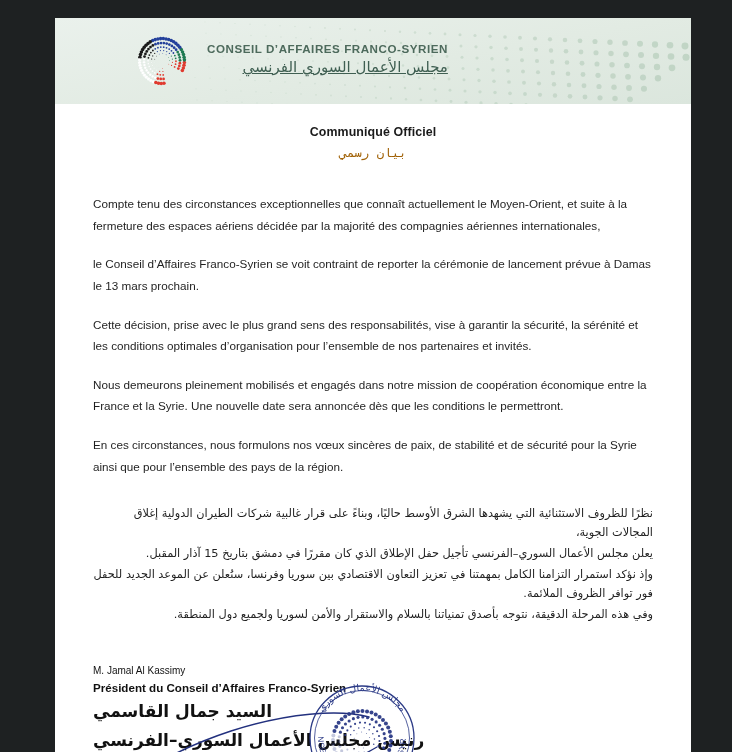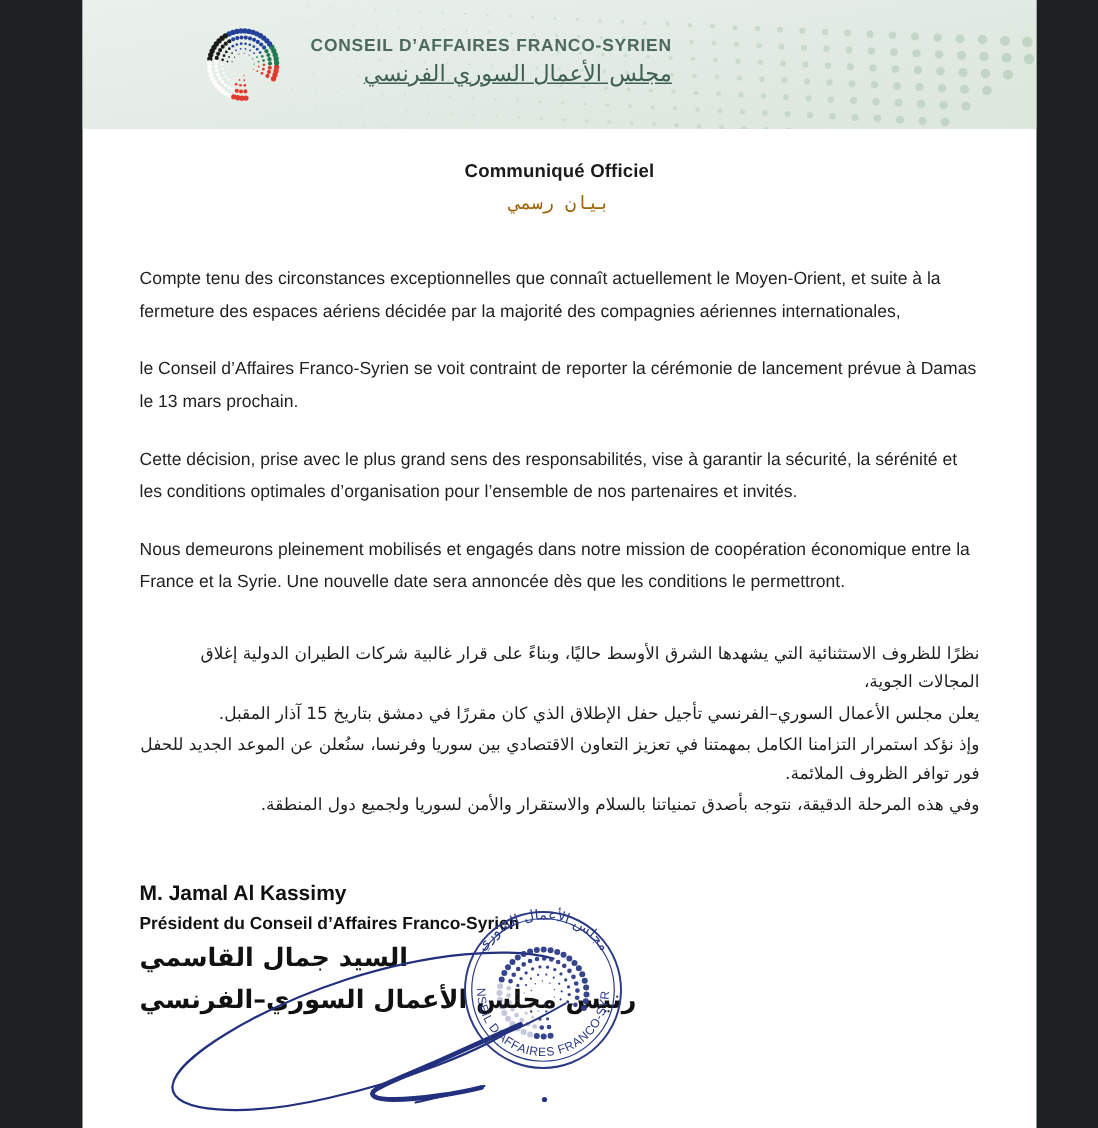--- a/index.html
+++ b/index.html
@@ -9,20 +9,21 @@
     overflow: hidden;
     background: #1e2122;
     font-family: "Liberation Sans", sans-serif;
   }
 
   #viewport {
     position: relative;
     width: 732px;
     height: 555px;
     background: #1e2122;
+    margin-top: 18px;
   }
 
   
   #page {
     position: absolute;
     left: 55px;
     top: 0;
     width: 636px;
     height: 752px;
     background: #ffffff;
@@ -118,22 +119,22 @@
     margin: 0 0 2px 0;
   }
 
   
   #signature-block {
     position: relative;
     margin-top: 38px;
     height: 210px;
   }
   .sig-name {
-    font-size: 14px;
-    font-weight: 700;
+    font-size: 10px;
+    font-weight: 400;
     color: #111;
     line-height: 1.55;
   }
   .sig-role {
     font-size: 11.6px;
     font-weight: 700;
     color: #111;
     line-height: 1.55;
   }
   .sig-name-ar, .sig-role-ar {
@@ -546,20 +547,21 @@
     <div id="body">
 
       <div class="doc-title">Communiqué Officiel</div>
       <div class="doc-title-ar">بيان رسمي</div>
 
       <div class="fr-block">
         <p class="fr-p">Compte tenu des circonstances exceptionnelles que connaît actuellement le Moyen-Orient, et suite à la fermeture des espaces aériens décidée par la majorité des compagnies aériennes internationales,</p>
         <p class="fr-p">le Conseil d’Affaires Franco-Syrien se voit contraint de reporter la cérémonie de lancement prévue à Damas le 13 mars prochain.</p>
         <p class="fr-p">Cette décision, prise avec le plus grand sens des responsabilités, vise à garantir la sécurité, la sérénité et les conditions optimales d’organisation pour l’ensemble de nos partenaires et invités.</p>
         <p class="fr-p">Nous demeurons pleinement mobilisés et engagés dans notre mission de coopération économique entre la France et la Syrie. Une nouvelle date sera annoncée dès que les conditions le permettront.</p>
+        <p class="fr-p">En ces circonstances, nous formulons nos vœux sincères de paix, de stabilité et de sécurité pour la Syrie ainsi que pour l’ensemble des pays de la région.</p>
       </div>
 
       <div class="ar-block">
         <p class="ar-p">نظرًا للظروف الاستثنائية التي يشهدها الشرق الأوسط حاليًا، وبناءً على قرار غالبية شركات الطيران الدولية إغلاق المجالات الجوية،</p>
         <p class="ar-p">يعلن مجلس الأعمال السوري–الفرنسي تأجيل حفل الإطلاق الذي كان مقررًا في دمشق بتاريخ 15 آذار المقبل.</p>
         <p class="ar-p">وإذ نؤكد استمرار التزامنا الكامل بمهمتنا في تعزيز التعاون الاقتصادي بين سوريا وفرنسا، سنُعلن عن الموعد الجديد للحفل فور توافر الظروف الملائمة.</p>
         <p class="ar-p">وفي هذه المرحلة الدقيقة، نتوجه بأصدق تمنياتنا بالسلام والاستقرار والأمن لسوريا ولجميع دول المنطقة.</p>
       </div>
 
       <div id="signature-block">

